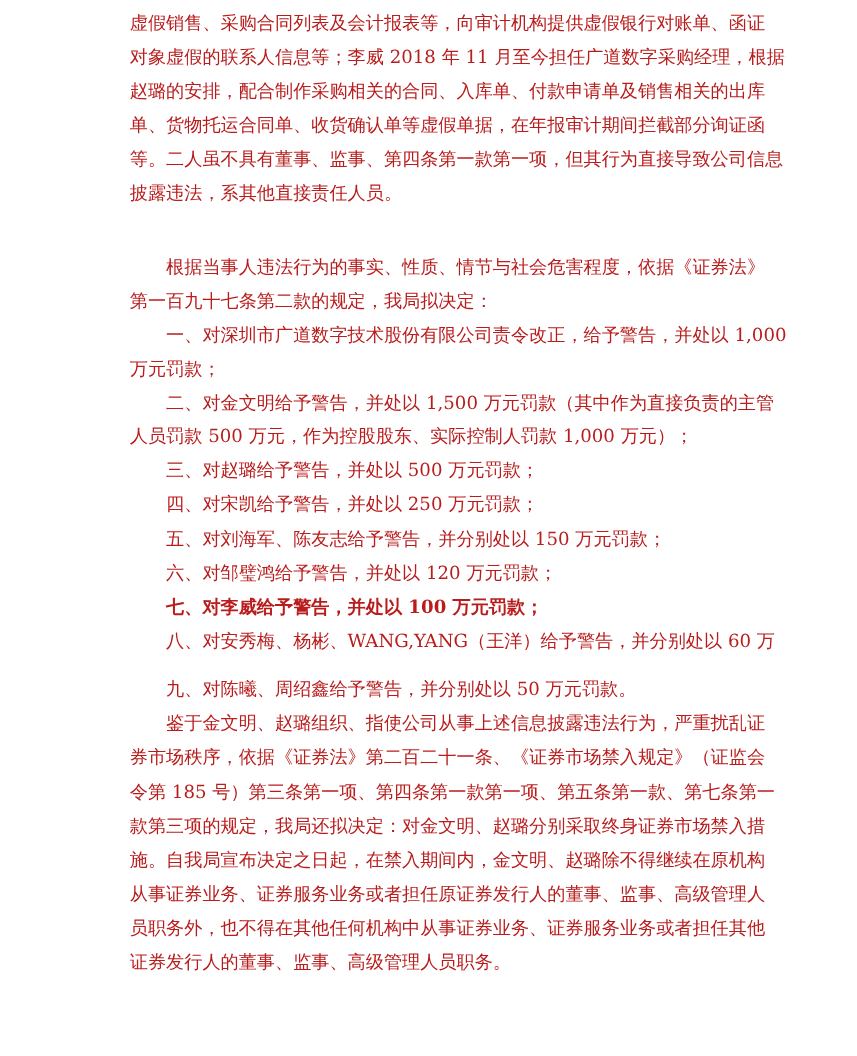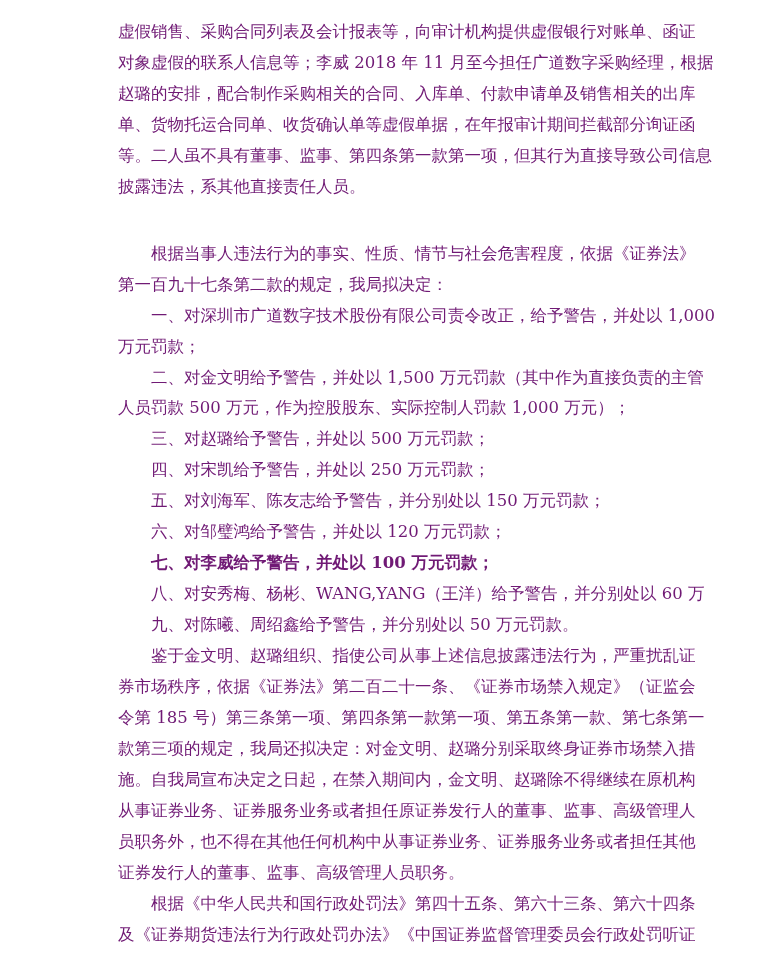--- a/index.html
+++ b/index.html
@@ -1,24 +1,24 @@
 <!DOCTYPE html>
 <html><head>
 <meta charset="utf-8">
 <style>
   html, body { margin: 0; padding: 0; background: #ffffff; }
   body { width: 779px; height: 960px; overflow: hidden; position: relative; }
   .page {
     position: absolute;
     left: 118px;
-    top: 17px;
+    top: 6px;
     width: 556px;
     font-family: "DejaVu Serif", "Liberation Serif", serif;
     font-size: 16.5px;
-    color: #701a75;
+    color: #b91c1c;
     line-height: 30.95px;
     text-align: justify;
     text-justify: inter-ideograph;
   }
   .page p { margin: 0; padding: 0; }
   .line-block { display: block; white-space: nowrap; text-align-last: justify; text-align: justify; }
   .last { text-align-last: left; }
 </style>
 </head>
 <body>
@@ -56,29 +56,25 @@
     <p>
       <span class="line-block last" style="text-indent: 2em;">六、对邹璧鸿给予警告，并处以 120 万元罚款；</span>
     </p>
     <p>
       <span class="line-block last" style="text-indent: 2em; font-weight: bold;">七、对李威给予警告，并处以 100 万元罚款；</span>
     </p>
     <p>
       <span class="line-block" style="text-indent: 2em;">八、对安秀梅、杨彬、WANG,YANG（王洋）给予警告，并分别处以 60 万</span>
     </p>
     <p>
-      <span class="line-block last" style="text-indent: 2em;">九、对陈曦、周绍鑫给予警告，并分别处以 50 万元罚款。</span>
+      <span class="line-block last" style="text-indent: 2em; margin-top: 13px;">九、对陈曦、周绍鑫给予警告，并分别处以 50 万元罚款。</span>
     </p>
     <p>
       <span class="line-block" style="text-indent: 2em;">鉴于金文明、赵璐组织、指使公司从事上述信息披露违法行为，严重扰乱证</span>
       <span class="line-block">券市场秩序，依据《证券法》第二百二十一条、《证券市场禁入规定》（证监会</span>
       <span class="line-block">令第 185 号）第三条第一项、第四条第一款第一项、第五条第一款、第七条第一</span>
       <span class="line-block">款第三项的规定，我局还拟决定：对金文明、赵璐分别采取终身证券市场禁入措</span>
       <span class="line-block">施。自我局宣布决定之日起，在禁入期间内，金文明、赵璐除不得继续在原机构</span>
       <span class="line-block">从事证券业务、证券服务业务或者担任原证券发行人的董事、监事、高级管理人</span>
       <span class="line-block">员职务外，也不得在其他任何机构中从事证券业务、证券服务业务或者担任其他</span>
       <span class="line-block last">证券发行人的董事、监事、高级管理人员职务。</span>
     </p>
-    <p>
-      <span class="line-block" style="text-indent: 2em;">根据《中华人民共和国行政处罚法》第四十五条、第六十三条、第六十四条</span>
-      <span class="line-block">及《证券期货违法行为行政处罚办法》《中国证券监督管理委员会行政处罚听证</span>
-    </p>
   </div>
 
 </body></html>

